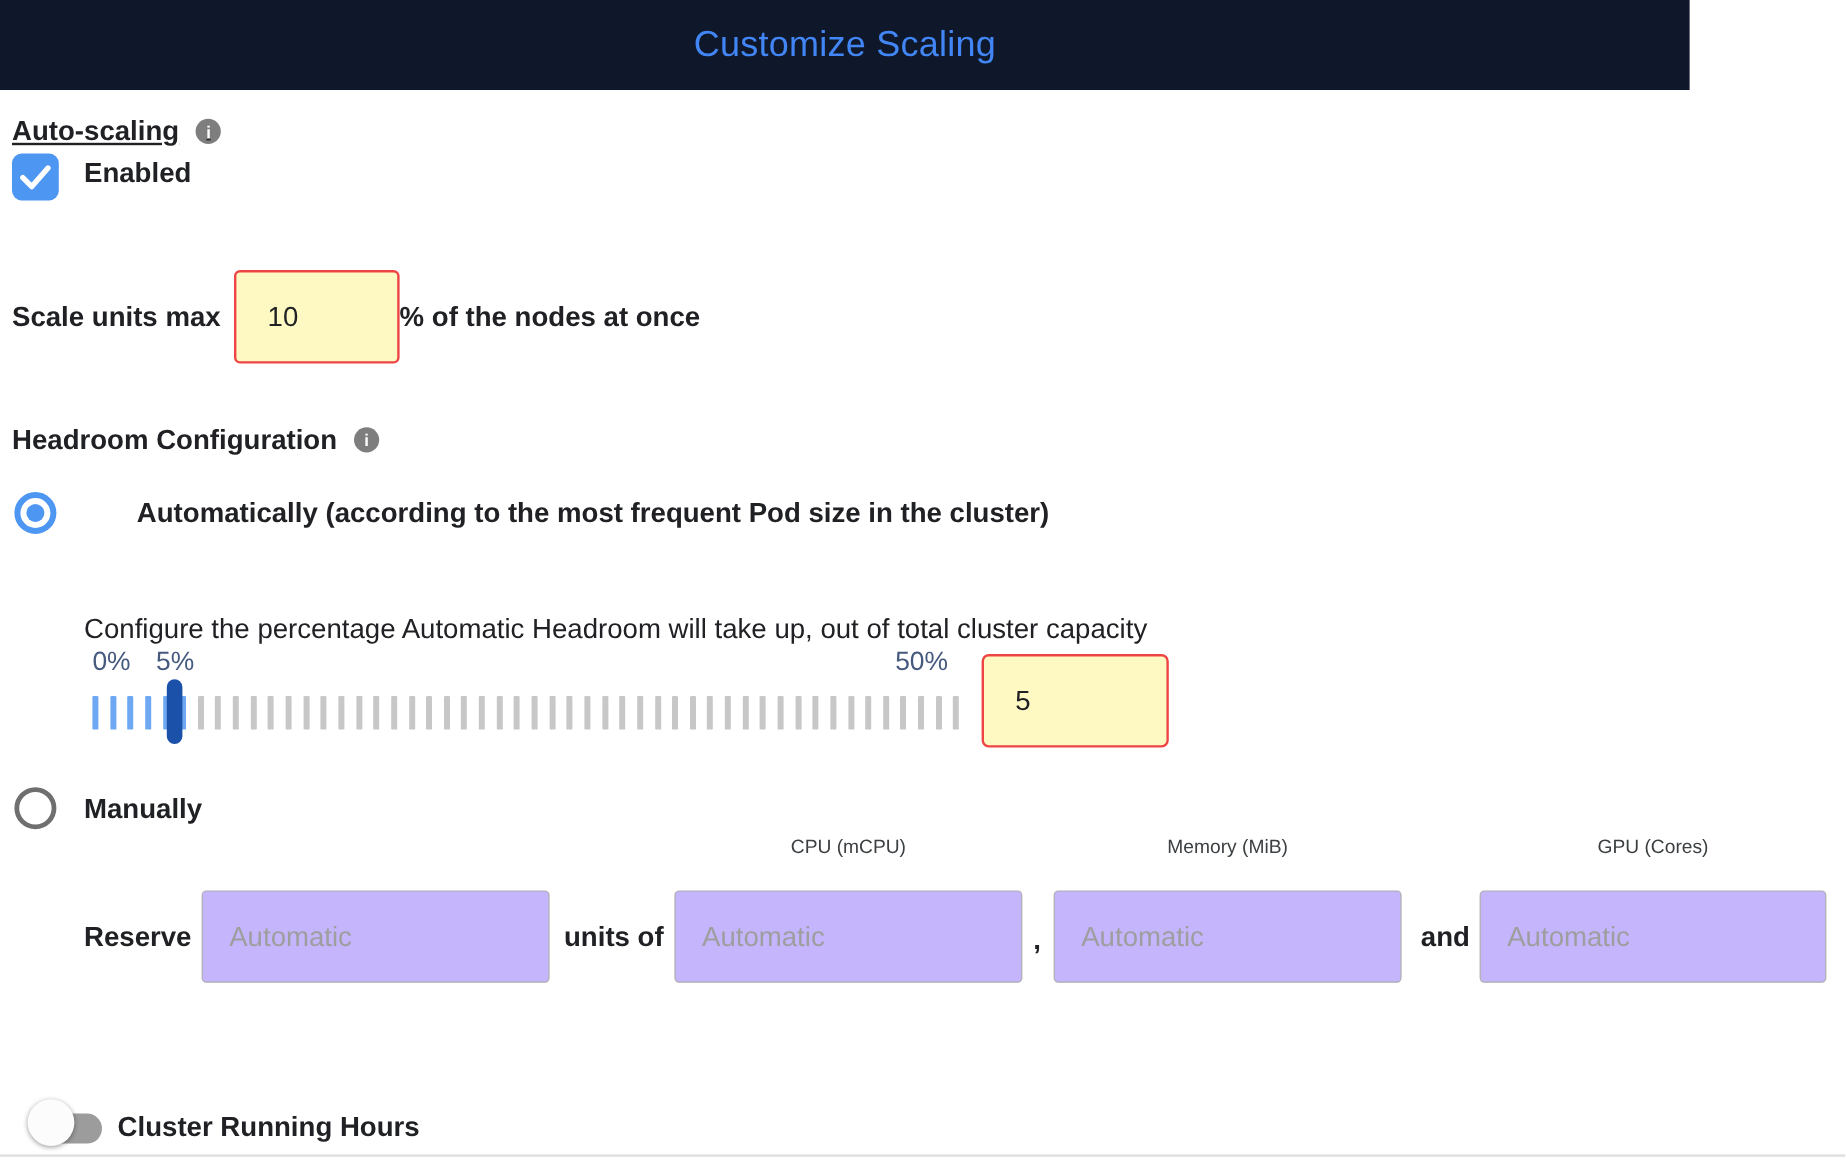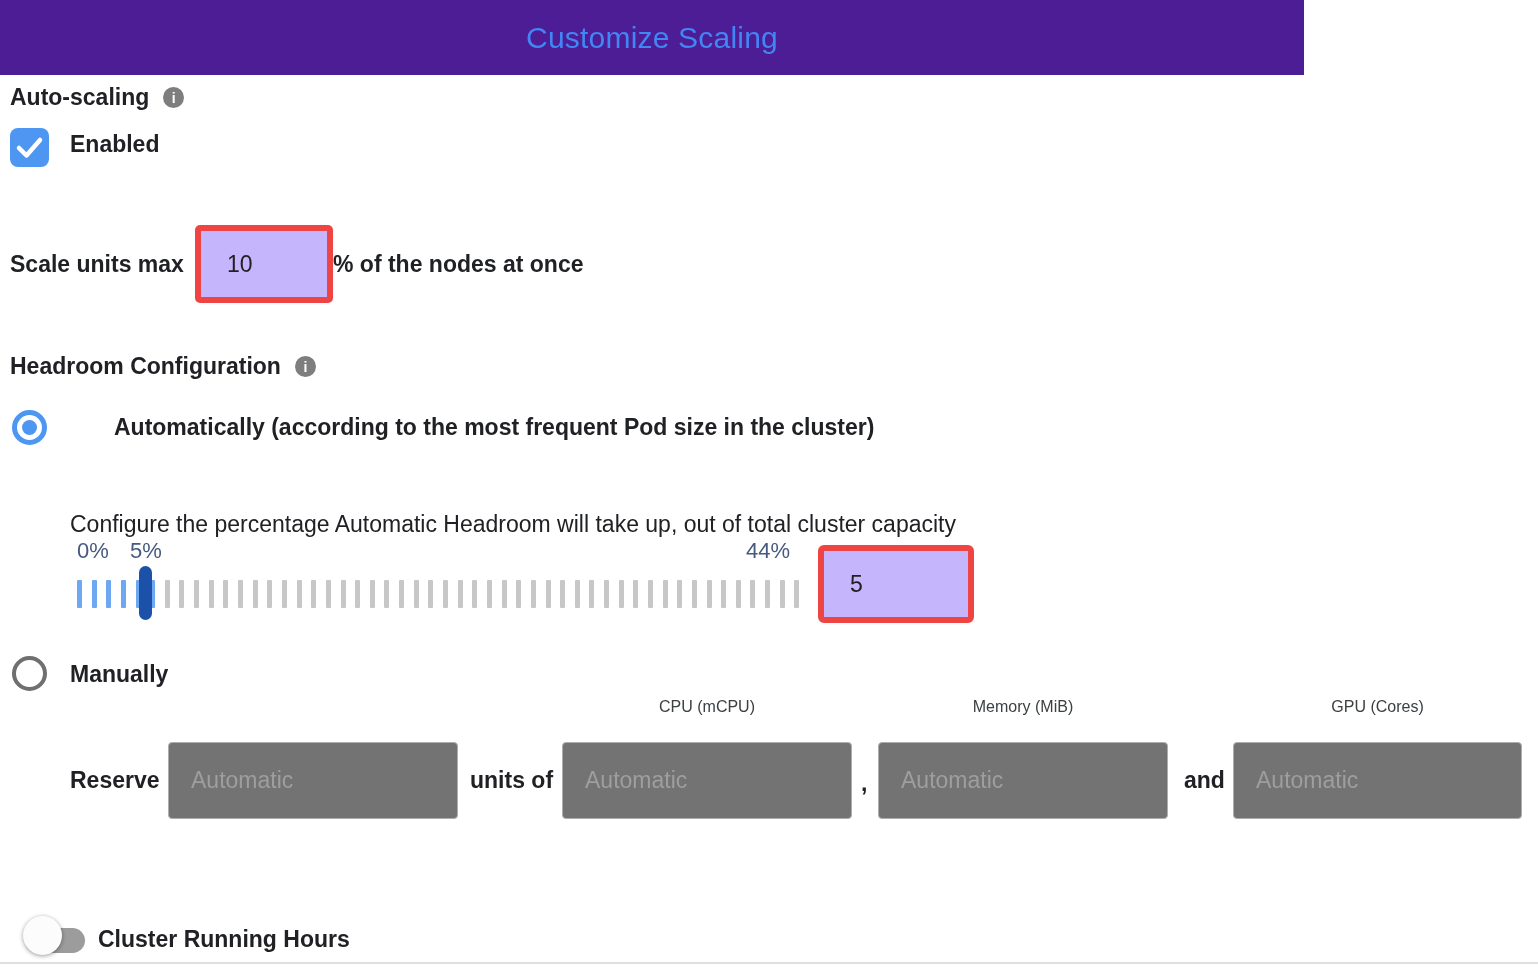--- a/index.html
+++ b/index.html
@@ -12,22 +12,22 @@
   .page {
     position: relative;
     width: 1538px;
     height: 970px;
     background: #ffffff;
     overflow: hidden;
   }
   
   .header {
     position: absolute; top: 0; left: 0;
-    width: 1304px; height: 75px;
-    background: #4c1d95;
+    width: 1408px; height: 75px;
+    background: #0f172a;
     display: flex; align-items: center; justify-content: center; text-align: center;
   }
   .header .title {
     color: #4285F4;
     font-size: 30px;
     font-weight: 400;
     letter-spacing: 0.2px;
   }
   
   .section-label {
@@ -48,23 +48,23 @@
     width: 39px; height: 39px;
     background: #4D96F2; border-radius: 8px;
     display: flex; align-items: center; justify-content: center;
     cursor: pointer;
   }
   .plain-text { position: absolute; font-size: 23px; color: #202124; white-space: nowrap; font-weight: bold; }
   .small-text { position: absolute; font-size: 22px; color: #202124; white-space: nowrap; }
   
   .num-input {
     position: absolute;
-    border: 6px solid #ef4444;
+    border: 2px solid #ef4444;
     border-radius: 5px;
-    background: #c4b5fd;
+    background: #fef9c3;
     font-family: "Liberation Sans", sans-serif;
     font-size: 23px; color: #202124;
     padding-left: 26px;
     outline: none;
   }
   
   .radio {
     position: absolute; left: 12px;
     width: 35px; height: 35px; border-radius: 50%;
     cursor: pointer;
@@ -98,21 +98,21 @@
     cursor: grab;
   }
   
   .col-header {
     position: absolute; top: 698px;
     font-size: 16px; color: #3C4043; text-align: center;
   }
   
   .auto-input {
     position: absolute; top: 742px; height: 77px;
-    background: #737373;
+    background: #c4b5fd;
     border: 1px solid #AEAEAE;
     border-radius: 4px;
     font-family: "Liberation Sans", sans-serif;
     font-size: 23px; color: #202124;
     padding-left: 22px;
     outline: none;
   }
   .auto-input::placeholder { color: #9E9E9E; opacity: 1; }
   
   .toggle {
@@ -137,21 +137,21 @@
 </style>
 </head>
 <body>
 
 <div class="page">
 
   <div class="header">
     <div class="title">Customize Scaling</div>
   </div>
 
-  <div class="section-label" style="top: 84px;">
+  <div class="section-label" style="top: 96px; text-decoration: underline;">
     <span>Auto-scaling</span>
     <span class="info-icon">i</span>
   </div>
 
   <div class="checkbox">
     <svg width="39" height="39" viewBox="0 0 39 39">
       <polyline points="9,20 16.5,27.5 30,12" fill="none" stroke="#ffffff" stroke-width="4.5" stroke-linecap="round" stroke-linejoin="round"></polyline>
     </svg>
   </div>
   <div class="plain-text" style="left: 70px; top: 131px;">Enabled</div>
@@ -166,21 +166,21 @@
   </div>
 
   <div class="radio selected" style="top: 410px;">
     <span class="dot"></span>
   </div>
   <div class="plain-text" style="left: 70px; top: 414px; margin-left: 44px;">Automatically (according to the most frequent Pod size in the cluster)</div>
   <div class="small-text" style="left: 70px; top: 463px; font-size: 23px; margin-top: 48px;">Configure the percentage Automatic Headroom will take up, out of total cluster capacity</div>
 
   <div class="slider-label" style="left: 77px;">0%</div>
   <div class="slider-label" style="left: 130px;">5%</div>
-  <div class="slider-label" style="left: 740px; width: 50px; text-align: right;">44%</div>
+  <div class="slider-label" style="left: 740px; width: 50px; text-align: right;">50%</div>
 
   <div class="slider-ticks">
       <span class="tick active"></span>
       <span class="tick active"></span>
       <span class="tick active"></span>
       <span class="tick active"></span>
       <span class="tick active"></span>
       <span class="tick active"></span>
       <span class="tick"></span>
       <span class="tick"></span>

